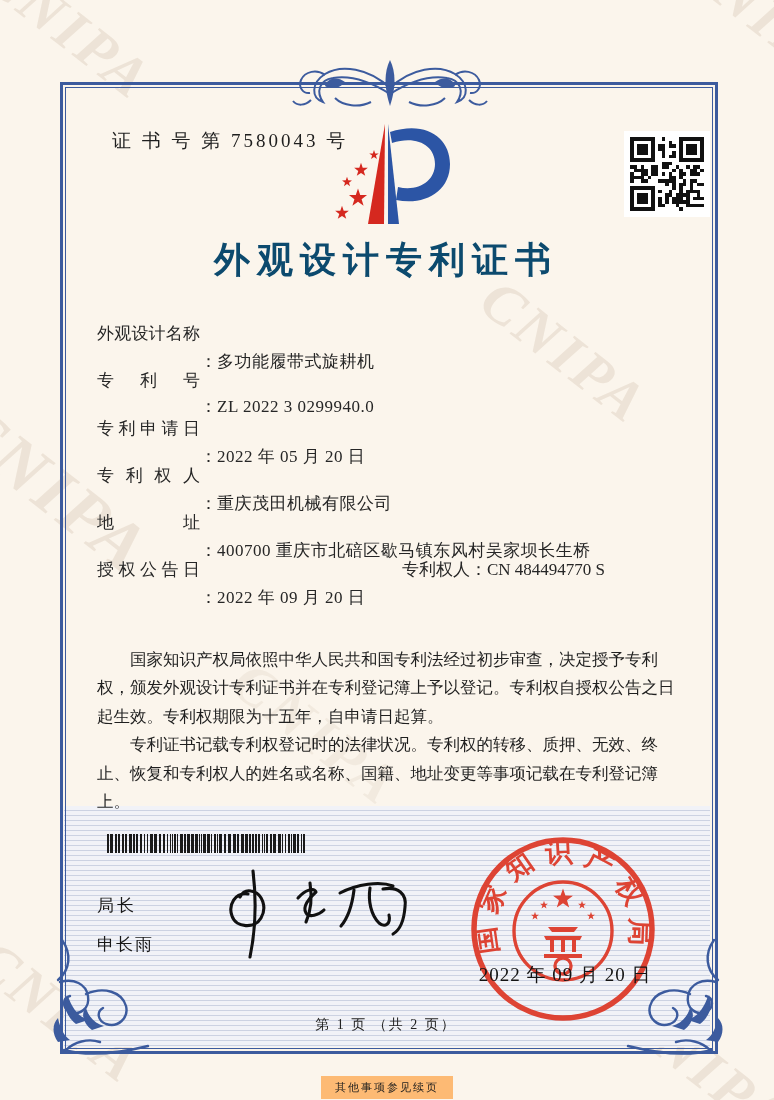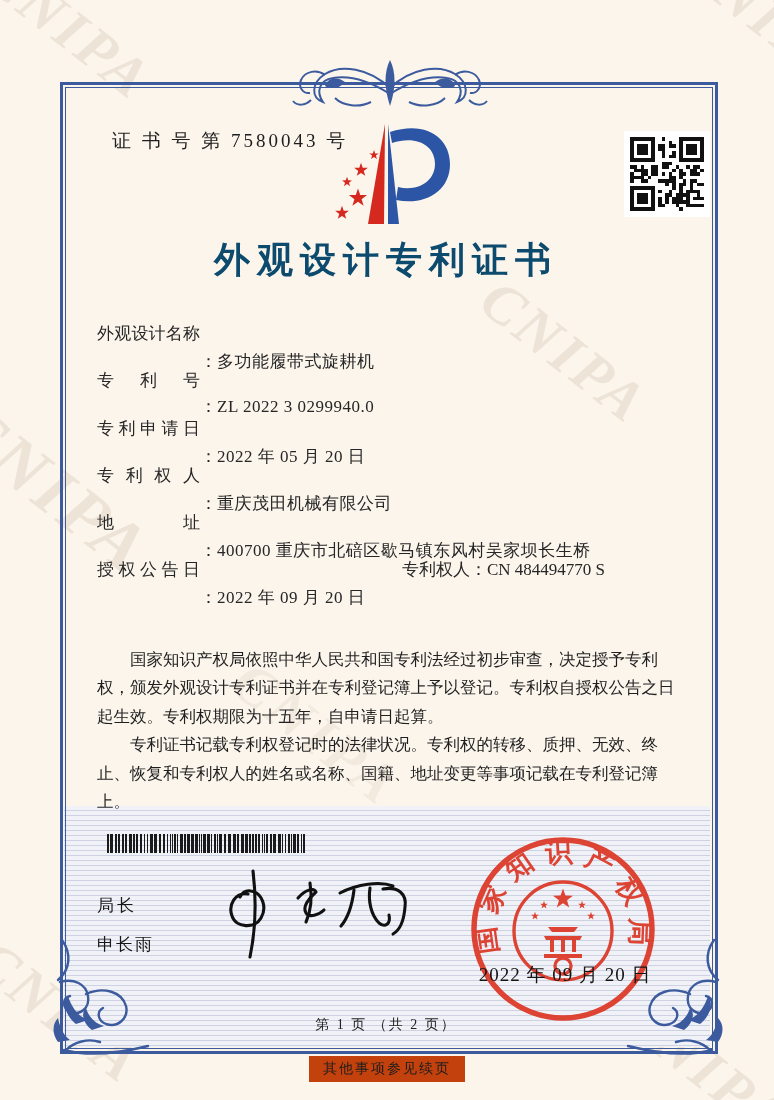--- a/index.html
+++ b/index.html
@@ -39,21 +39,21 @@
   .seal{position:absolute;left:460px;top:833px;opacity:.93;}
   .seal .ink{fill:var(--seal-red);}
   .seal .ring{fill:none;stroke:var(--seal-red);stroke-width:5.5;}
   .seal .em{fill:none;stroke:var(--seal-red);stroke-width:3.4;}
   .seal text{font-family:"Liberation Serif",serif;font-weight:bold;font-size:27px;fill:var(--seal-red);}
   .sealdate{position:absolute;left:452px;top:962px;width:226px;text-align:center;
             font-size:19px;letter-spacing:1px;color:#141414;}
   .pageinfo{position:absolute;left:60px;top:1016px;width:652px;text-align:center;
             font-size:14px;letter-spacing:2px;color:#222;}
   .cont{position:absolute;left:0;top:1056px;width:774px;text-align:center;}
-  .cont span{display:inline-block;background:#c2410c;padding:4px 14px;font-size:14px;letter-spacing:2px;color:#1d1d1d;}
+  .cont span{display:inline-block;background:#fdba74;padding:4px 14px;font-size:11px;letter-spacing:2px;color:#1d1d1d;margin-top:20px;}
   .crest{position:absolute;left:283px;top:54px;}
   .crest path{stroke:var(--frame-blue);fill:none;stroke-width:2;}
   .crest .leaf{fill:var(--frame-blue);stroke:none;}
   .flour{position:absolute;}
   .flour path{stroke:var(--frame-blue);fill:none;stroke-width:2.4;stroke-linecap:round;}
   .flour .leaf{fill:var(--frame-blue);stroke:none;}
   .fl-l{left:46px;top:938px;}
   .fl-r{left:626px;top:938px;transform:scaleX(-1);}
 </style>
 </head>

